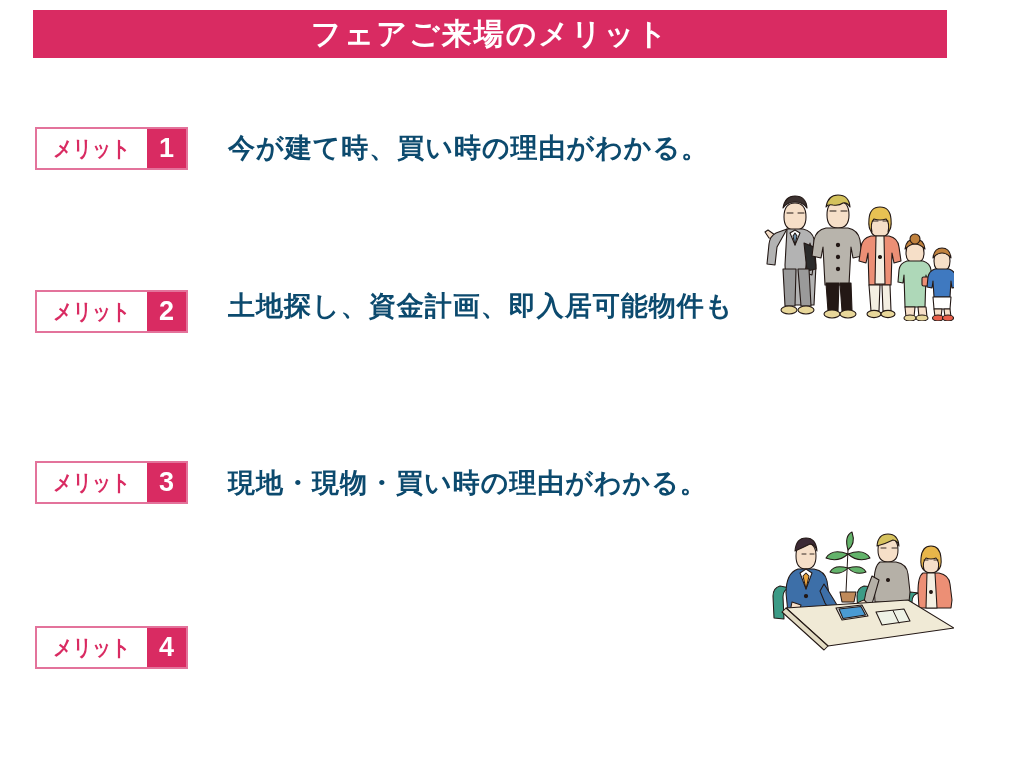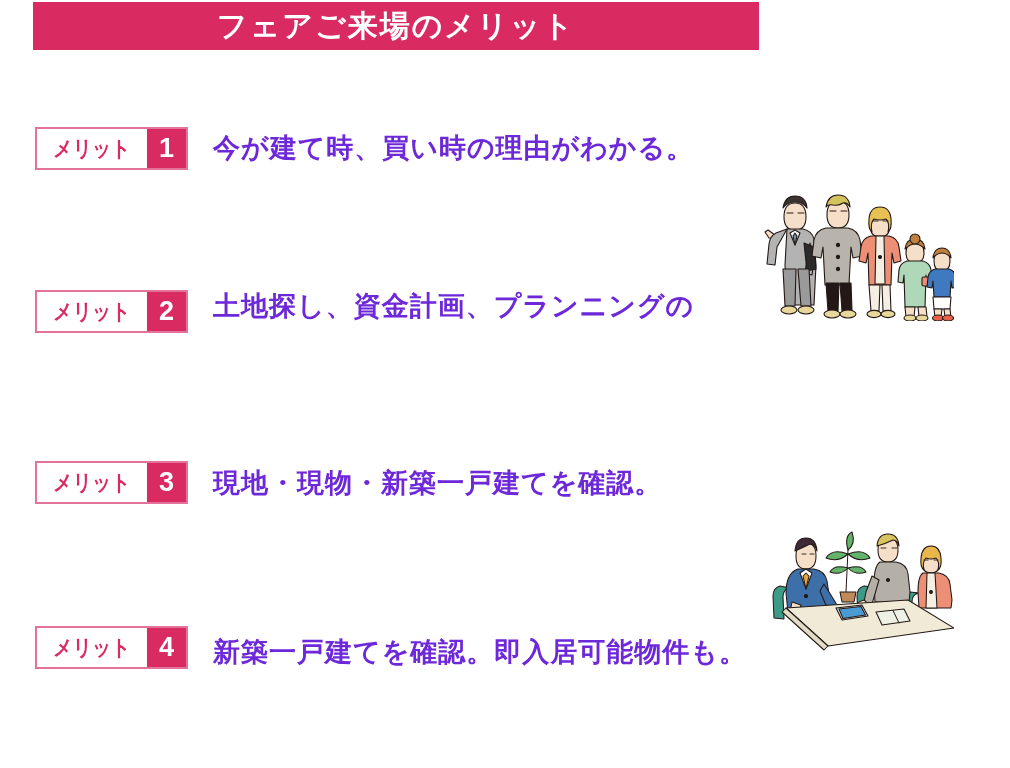--- a/index.html
+++ b/index.html
@@ -12,22 +12,22 @@
     height: 768px;
     position: relative;
     overflow: hidden;
     font-family: "Liberation Sans", "DejaVu Sans", sans-serif;
   }
 
   
   #header-banner {
     position: absolute;
     left: 33px;
-    top: 2px;
-    width: 726px;
+    top: 10px;
+    width: 914px;
     height: 48px;
     background: #d92b62;
     display: flex;
     align-items: center;
     justify-content: center;
     box-sizing: border-box;
   }
   #header-title {
     color: #ffffff;
     font-size: 30px;
@@ -86,22 +86,22 @@
     align-items: center;
     justify-content: center;
     font-size: 27px;
     font-weight: bold;
     line-height: 1;
   }
 
   
   .merit-text {
     position: absolute;
-    left: 213px;
-    color: #6d28d9;
+    left: 228px;
+    color: #0c4a6e;
     font-size: 27px;
     font-weight: bold;
     line-height: 57px;
     letter-spacing: 1px;
     white-space: nowrap;
   }
   #merit-row-1 .merit-text { top: 35px; }
   #merit-row-2 .merit-text { top: 20px; }
   #merit-row-3 .merit-text { top: 30px; }
   #merit-row-4 .merit-text { top: 34px; }
@@ -199,21 +199,21 @@
 </div>
 
 <div class="merit-row" id="merit-row-2">
 
   <div class="merit-badge">
     <span class="merit-badge-label">メリット</span>
     <span class="merit-badge-number">2</span>
   </div>
 
   <div class="merit-text">
-    <span class="merit-text-line">土地探し、資金計画、プランニングの</span>
+    <span class="merit-text-line">土地探し、資金計画、即入居可能物件も</span>
   </div>
 
   <div class="illustration" id="illustration-2">
     <svg viewBox="0 0 196 136" xmlns="http://www.w3.org/2000/svg">
       <g stroke="#231815" stroke-width="1.05" stroke-linejoin="round" stroke-linecap="round" fill="none">
 
         <path d="M88 72 l2 -42" stroke-width="1"></path>
         <path d="M90 34 q-16 -6 -22 4 q12 5 22 -4 z" fill="#63b36b"></path>
         <path d="M90 34 q16 -6 22 4 q-12 5 -22 -4 z" fill="#63b36b"></path>
         <path d="M90 30 q-4 -14 4 -18 q4 12 -4 18 z" fill="#63b36b"></path>
@@ -266,29 +266,28 @@
 </div>
 
 <div class="merit-row" id="merit-row-3">
 
   <div class="merit-badge">
     <span class="merit-badge-label">メリット</span>
     <span class="merit-badge-number">3</span>
   </div>
 
   <div class="merit-text">
-    <span class="merit-text-line">現地・現物・新築一戸建てを確認。</span>
+    <span class="merit-text-line">現地・現物・買い時の理由がわかる。</span>
   </div>
 
 </div>
 
 <div class="merit-row" id="merit-row-4">
 
   <div class="merit-badge">
     <span class="merit-badge-label">メリット</span>
     <span class="merit-badge-number">4</span>
   </div>
 
   <div class="merit-text">
-    <span class="merit-text-line">新築一戸建てを確認。即入居可能物件も。</span>
   </div>
 
 </div>
 
 </body></html>

